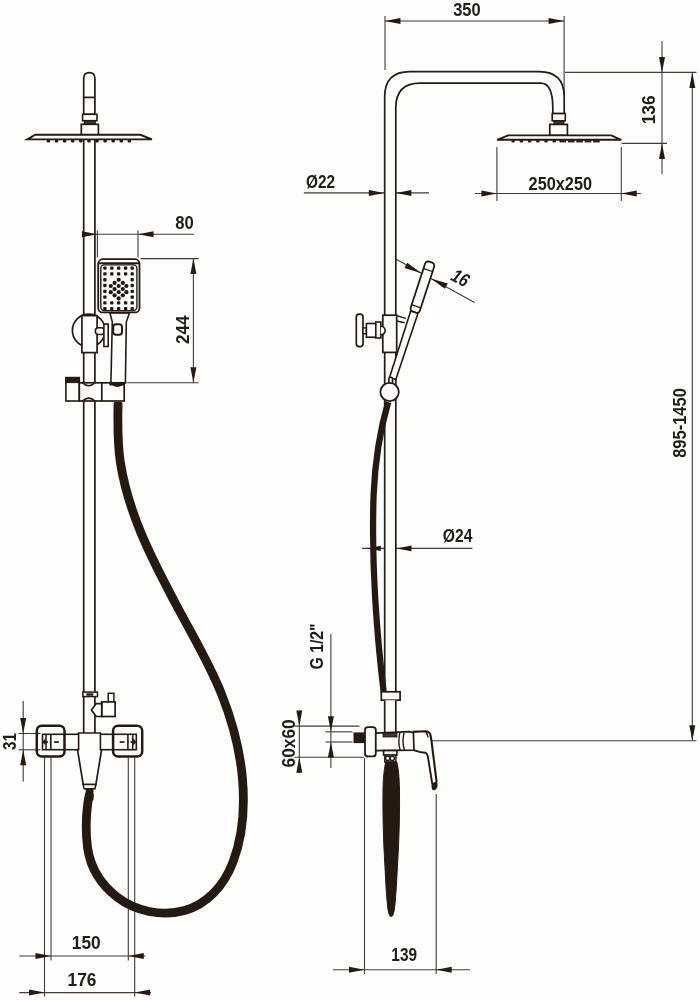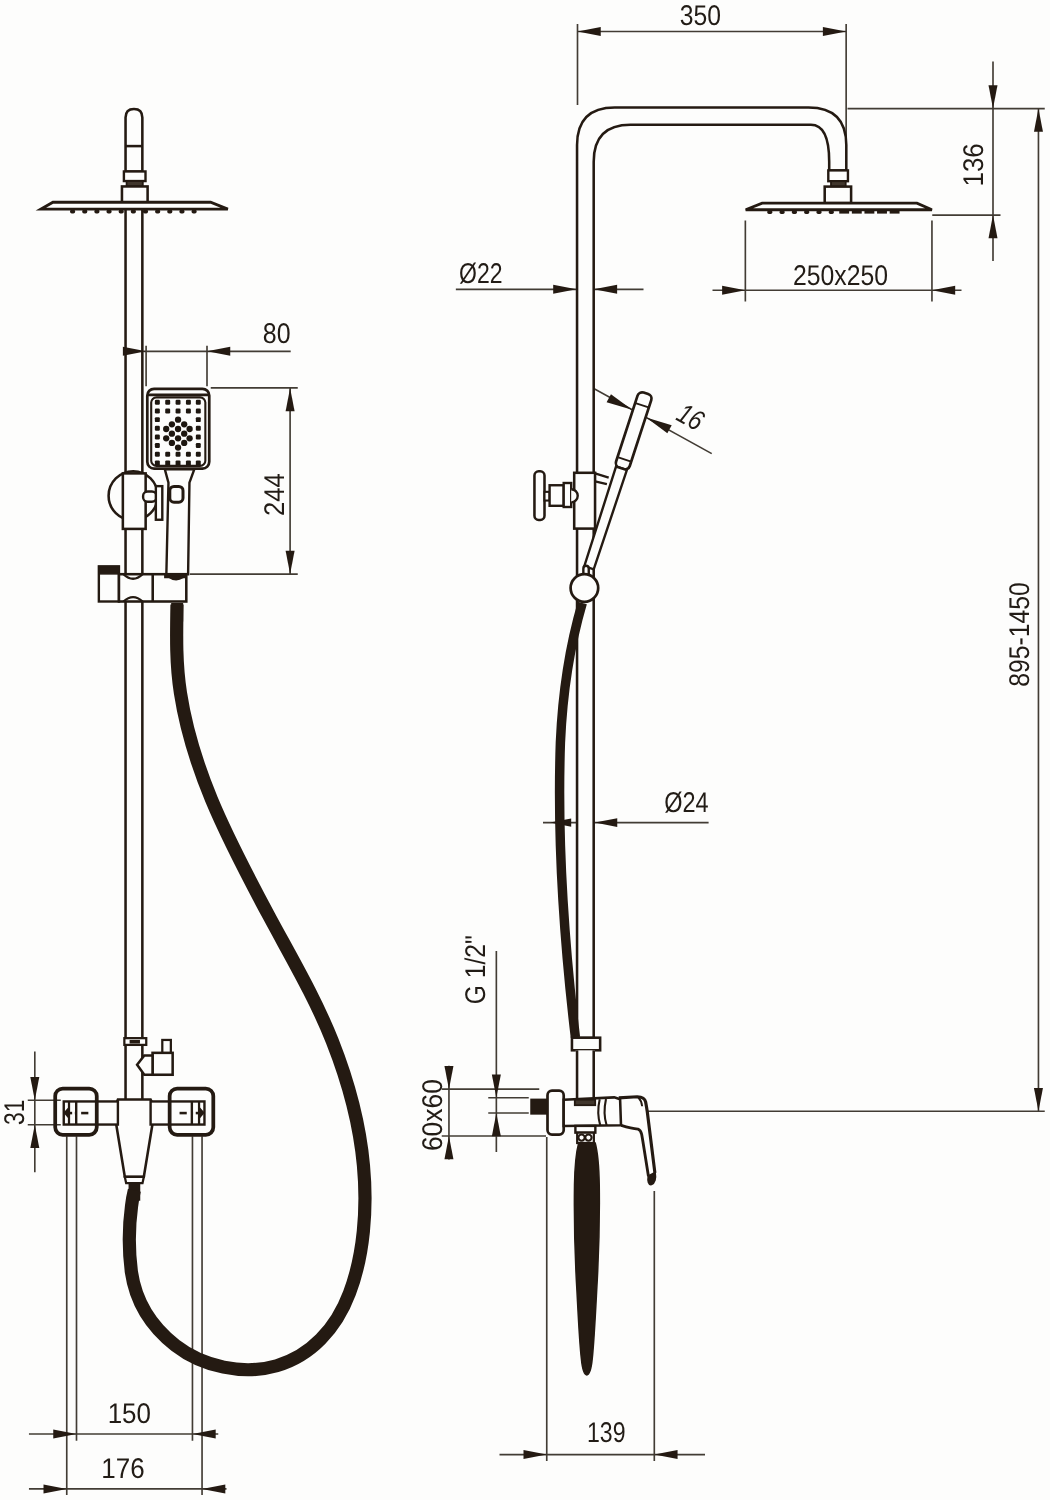--- a/index.html
+++ b/index.html
@@ -1,16 +1,16 @@
 <!DOCTYPE html>
 <html><head>
 <meta charset="utf-8">
 <style>
   html,body{margin:0;padding:0;background:#ffffff;}
-  #page{width:700px;height:1000px;position:relative;background:#fdfdfc;overflow:hidden;}
+  #page{width:700px;height:1000px;position:relative;background:#fdfdfc;overflow:hidden;font-weight:bold;}
   svg{display:block;}
   text{font-family:"Liberation Sans", sans-serif; fill:#221c16;}
 </style>
 </head>
 <body>
 <div id="page">
 <svg width="700" height="1000" viewBox="0 0 700 1000">
 <g id="dims" stroke="#423c34" stroke-width="1.1" fill="none">
 
   <line x1="385" y1="21" x2="564.1" y2="21"></line>

